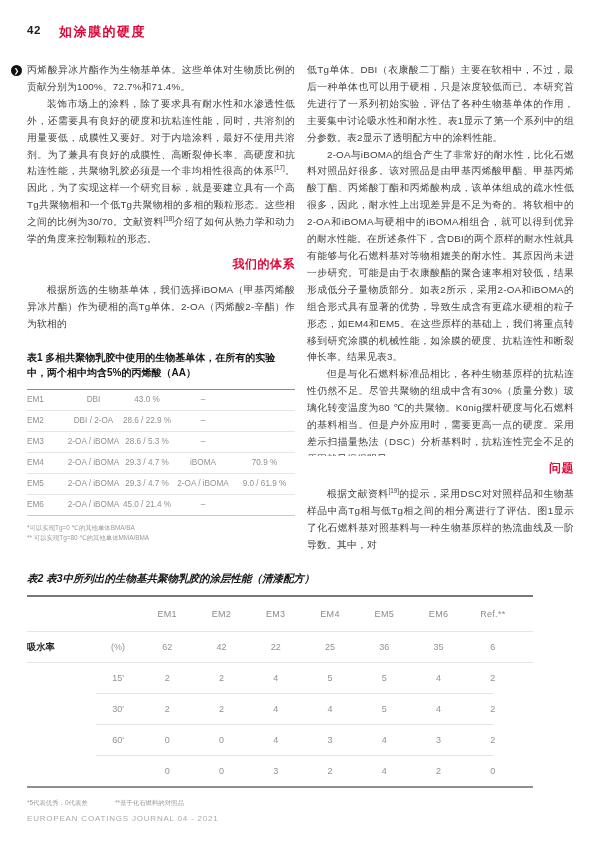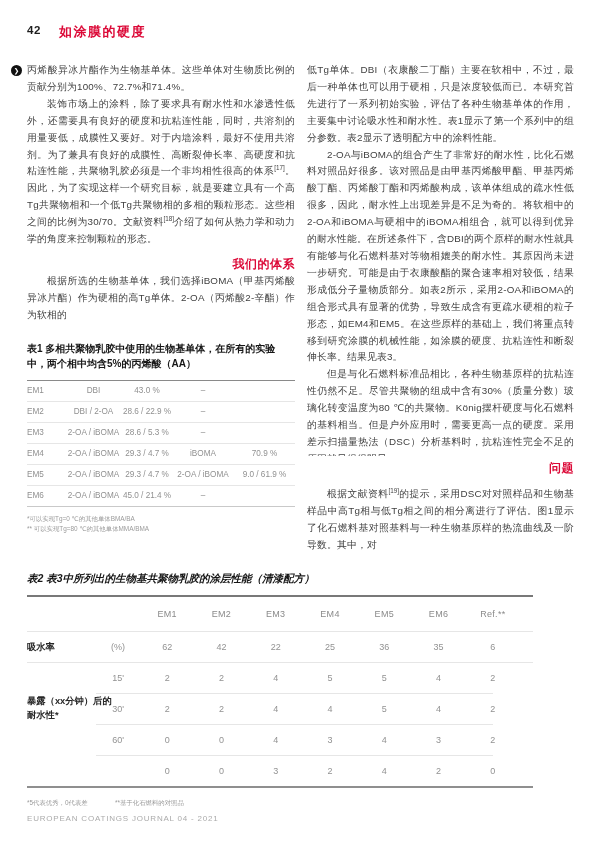--- a/index.html
+++ b/index.html
@@ -18,21 +18,21 @@
 
   p.body { margin:0; font-size:9.8px; line-height:16.9px; text-align:justify; color:#3f3f3f; letter-spacing:0.2px; }
   p.indent { text-indent:20px; }
   .lead { position:relative; }
   .bullet { position:absolute; left:-16px; top:3px; width:11px; height:11px; border-radius:50%;
             background:#101010; color:#ffffff; font-size:6.5px; line-height:11px; text-align:center; font-weight:bold; }
   sup.ref { font-size:6.3px; vertical-align:super; line-height:0; letter-spacing:0; }
 
   .sec-head { margin:0; font-size:12px; font-weight:bold; color:#dc0a38; letter-spacing:0.5px;text-align:right; }
   .sys-block { position:absolute; left:0; top:194px; width:268px; }
-  .sys-block p.body { }
+  .sys-block p.body { margin-top:9px; }
 
   .t1-caption { margin:17px 0 9px 0; font-size:10px; line-height:15px; font-weight:bold; color:#161616; text-align:left; }
   .t1 { border-top:1px solid #8a8a8a; }
   .t1-hrow { display:grid; grid-template-columns:38px 107px 123px; align-items:center; height:21px;
              font-size:8.8px; font-weight:bold; color:#2e2e2e; border-bottom:1px solid #dedede; }
   .t1-row { display:grid; grid-template-columns:38px 57px 50px 62px 61px; align-items:center; height:21px;
             font-size:8.2px; color:#909090; border-bottom:1px solid #e6e6e6; }
   .t1-row:last-of-type { border-bottom:1px solid #c9c9c9; }
   .t1 .c { text-align:center; }
   .t1 .l { text-align:left; }
@@ -209,24 +209,20 @@
       <div></div>
       <div class="v"></div>
       <div class="v">0</div>
       <div class="v">0</div>
       <div class="v">3</div>
       <div class="v">2</div>
       <div class="v">4</div>
       <div class="v">2</div>
       <div class="v">0</div>
     </div>
-    <div class="t2-grouplabel">
-      <div>暴露（xx分钟）后的</div>
-      <div>耐水性*</div>
-    </div>
   </div>
   <div class="t2-foot">
     <span>*5代表优秀，0代表差</span>
     <span>**基于化石燃料的对照品</span>
   </div>
 </div>
 
 <div class="footer">EUROPEAN COATINGS JOURNAL 04 - 2021</div>
 
 </body></html>

